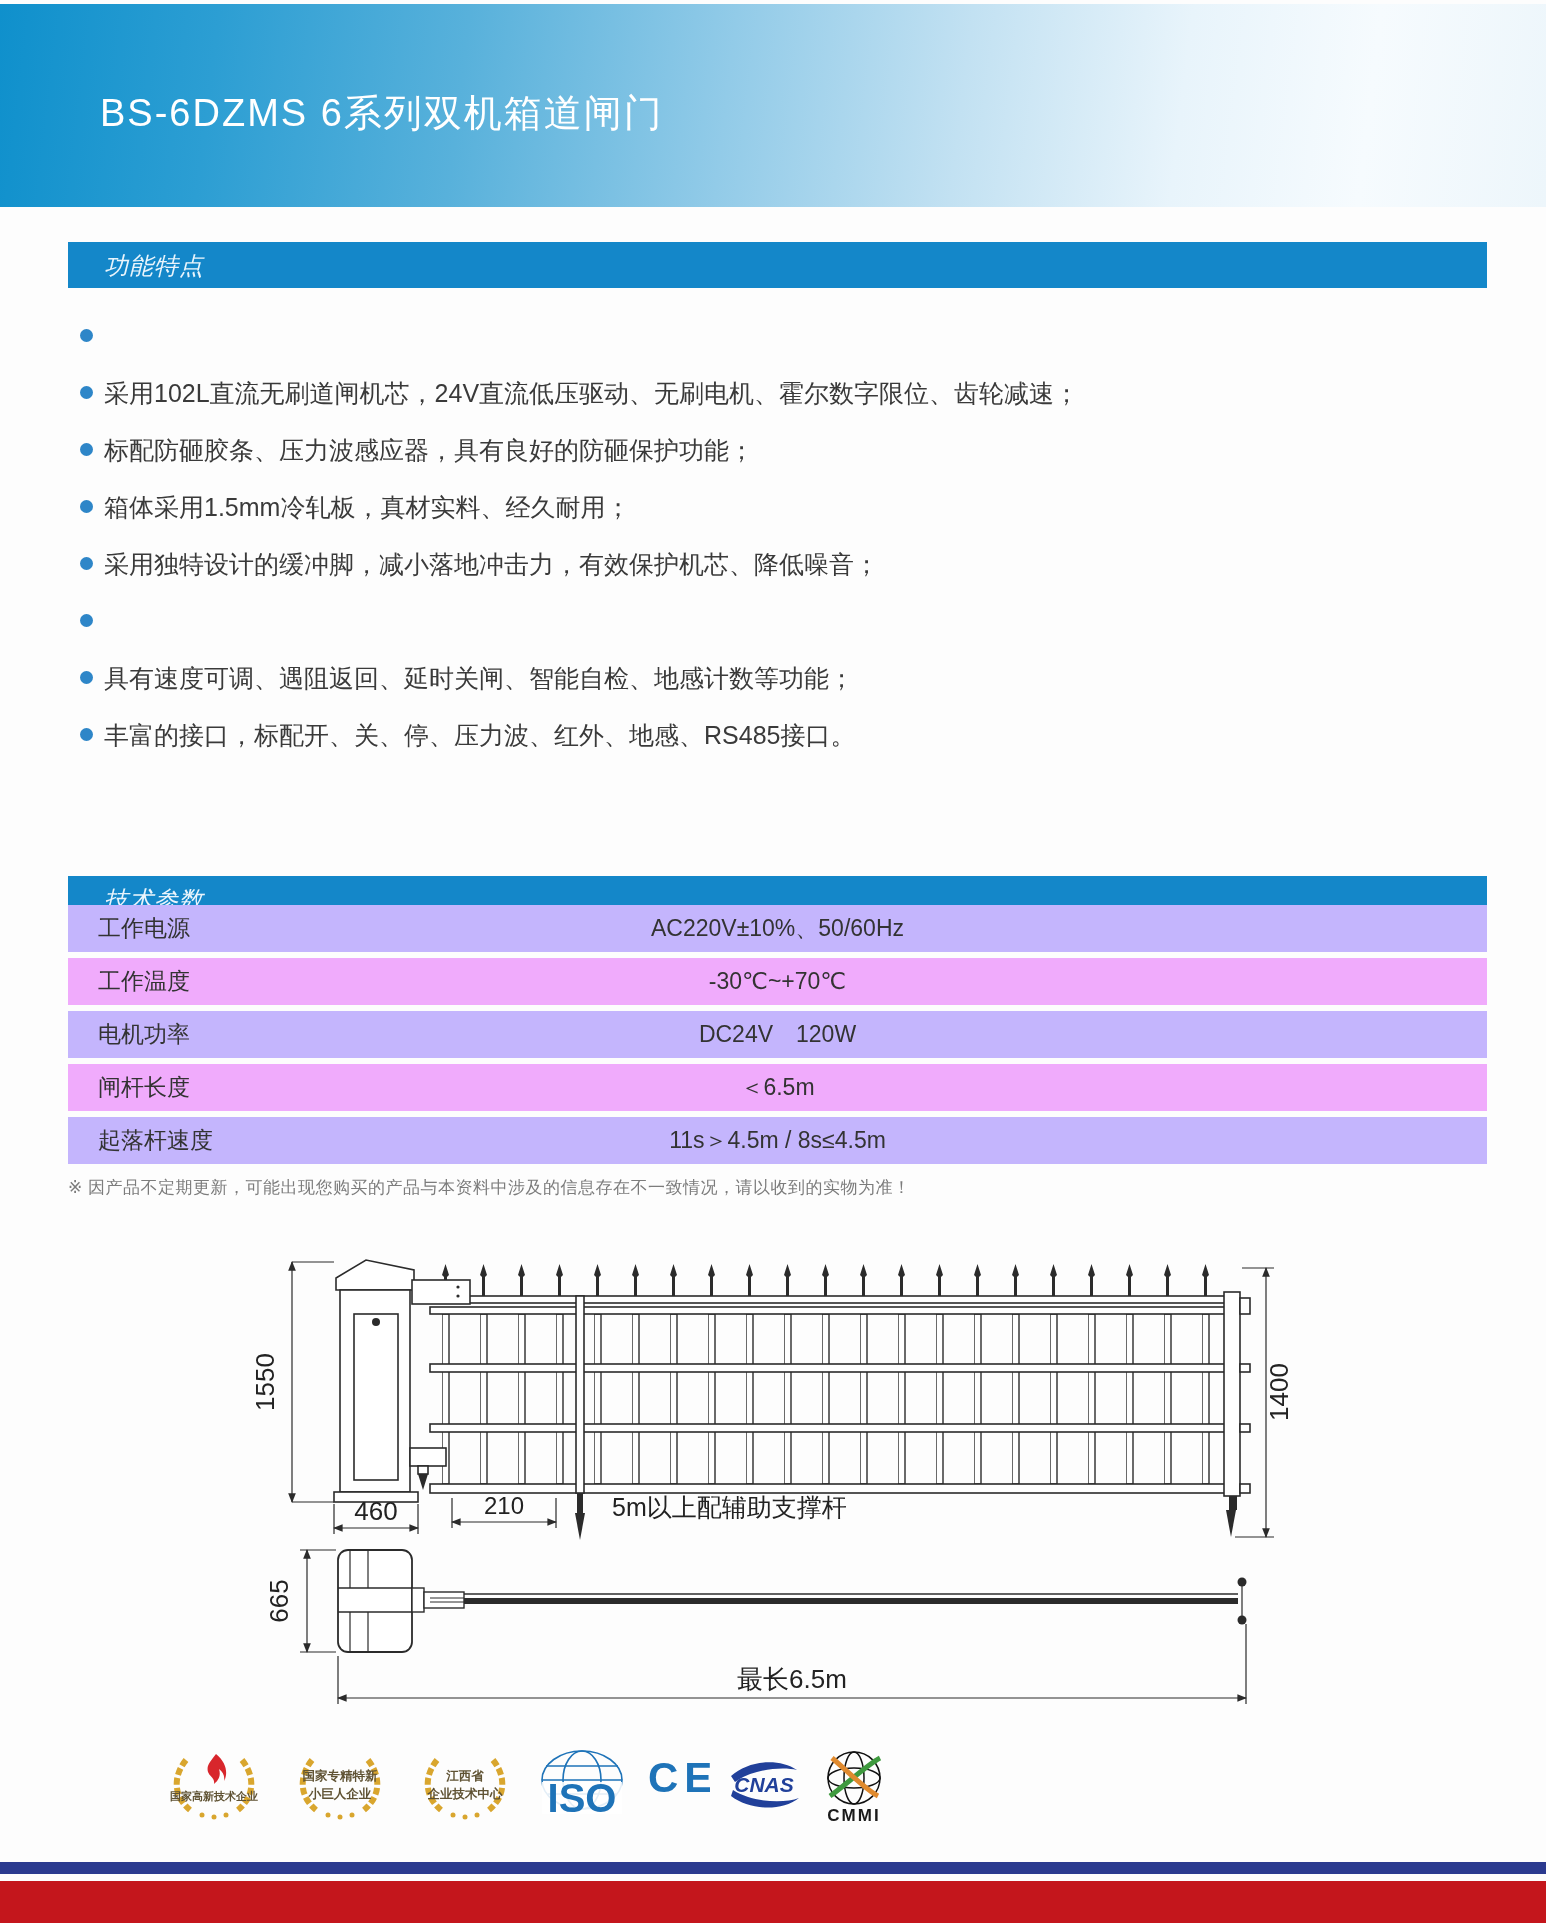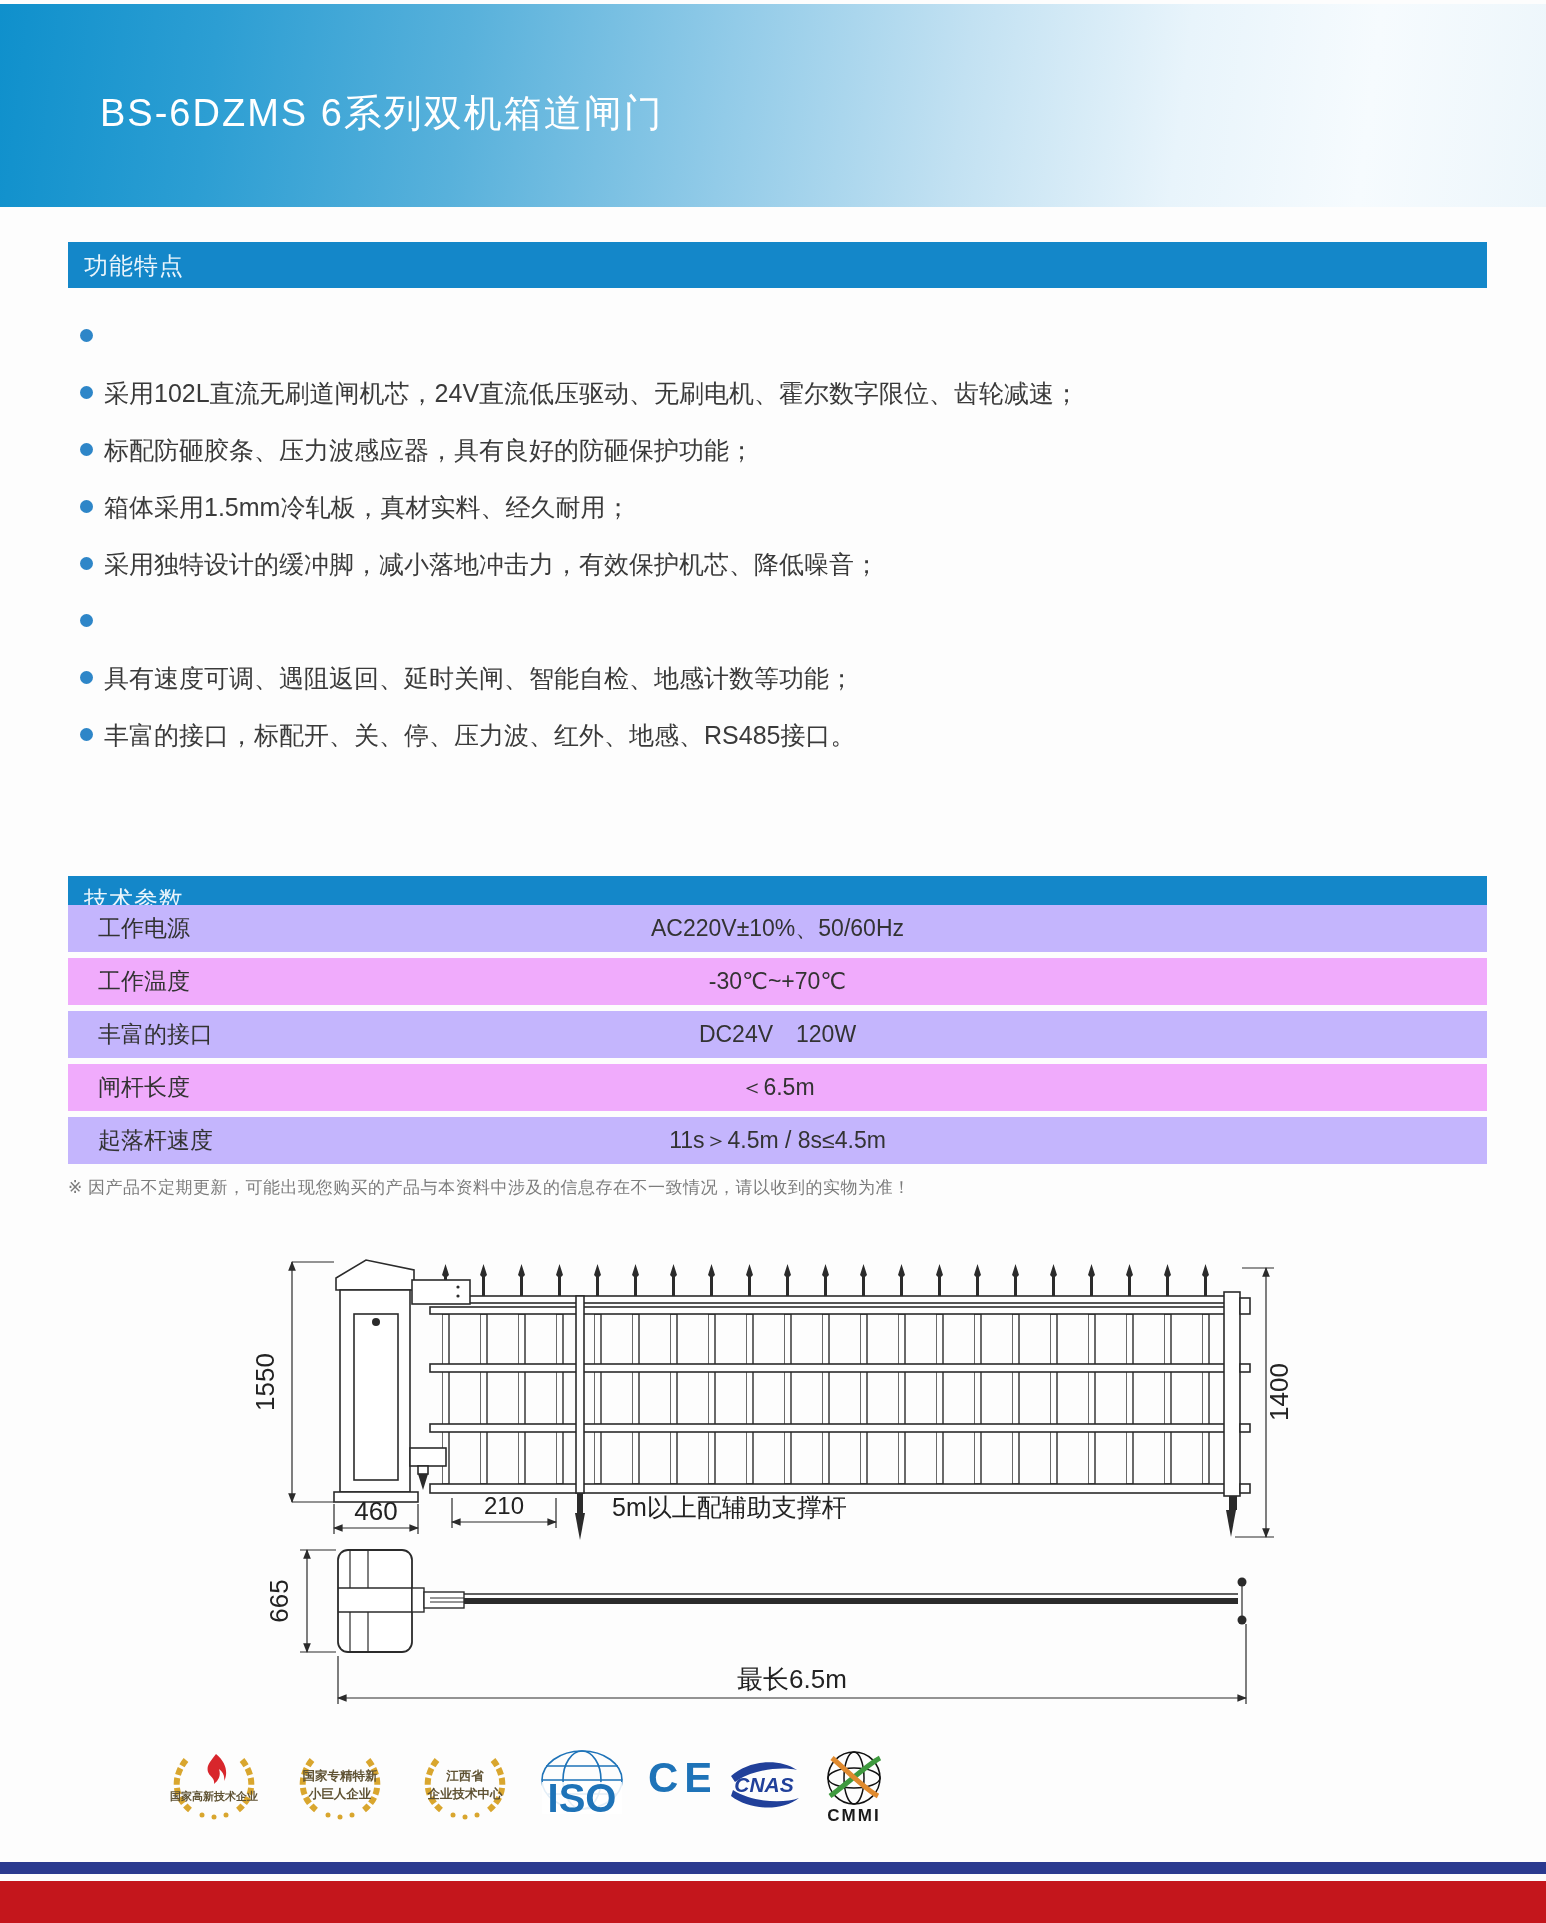--- a/index.html
+++ b/index.html
@@ -5,21 +5,21 @@
   html,body { margin:0; padding:0; background:#fff; }
   .page { position:relative; width:1546px; height:1923px; background:#fdfdfd; overflow:hidden;
           font-family:"Liberation Sans","DejaVu Sans",sans-serif; }
 
   .banner { position:absolute; left:0; top:4px; width:1546px; height:203px;
     background:linear-gradient(97deg,#0f90cc 0%,#2c9ed3 14%,#58b1db 30%,#92cbe8 47%,#c2e1f2 62%,#e8f4fb 76%,#f6fbfe 88%,#edf6fb 100%); }
   .banner-title { position:absolute; left:100px; top:84px; font-size:38px; font-weight:500;
     color:#ffffff; letter-spacing:2px; white-space:nowrap; }
 
   .section-bar { position:absolute; left:68px; width:1419px; height:46px; background:#1487c9;
-    color:#eaf5fc; font-size:24px; line-height:47px; padding-left:16px; box-sizing:border-box; letter-spacing:1px; }
+    color:#eaf5fc; font-size:24px; line-height:47px; padding-left:36px; box-sizing:border-box; letter-spacing:1px;font-style:italic; }
   .bar-features { top:242px; }
   .bar-specs { top:876px; }
 
   .features { position:absolute; left:80px; top:323px; width:1400px; list-style:none; margin:0; padding:0; }
   .features li { position:relative; height:26px; line-height:26px; margin-bottom:31px;
     padding-left:24px; font-size:25px; color:#3a3a3a; white-space:nowrap; }
   .features .dot { position:absolute; left:0; top:6px; width:13px; height:13px; border-radius:50%;
     background:#2e86c8; }
 
   .spec-table { position:absolute; left:68px; top:905px; width:1419px; }
@@ -74,21 +74,21 @@
   <div class="spec-table">
     <div class="spec-row odd">
       <span class="spec-label">工作电源</span>
       <span class="spec-value">AC220V±10%、50/60Hz</span>
     </div>
     <div class="spec-row even">
       <span class="spec-label">工作温度</span>
       <span class="spec-value">-30℃~+70℃</span>
     </div>
     <div class="spec-row odd">
-      <span class="spec-label">丰富的接口</span>
+      <span class="spec-label">电机功率</span>
       <span class="spec-value">DC24V　120W</span>
     </div>
     <div class="spec-row even">
       <span class="spec-label">闸杆长度</span>
       <span class="spec-value">＜6.5m</span>
     </div>
     <div class="spec-row odd">
       <span class="spec-label">起落杆速度</span>
       <span class="spec-value">11s＞4.5m  /  8s≤4.5m</span>
     </div>

